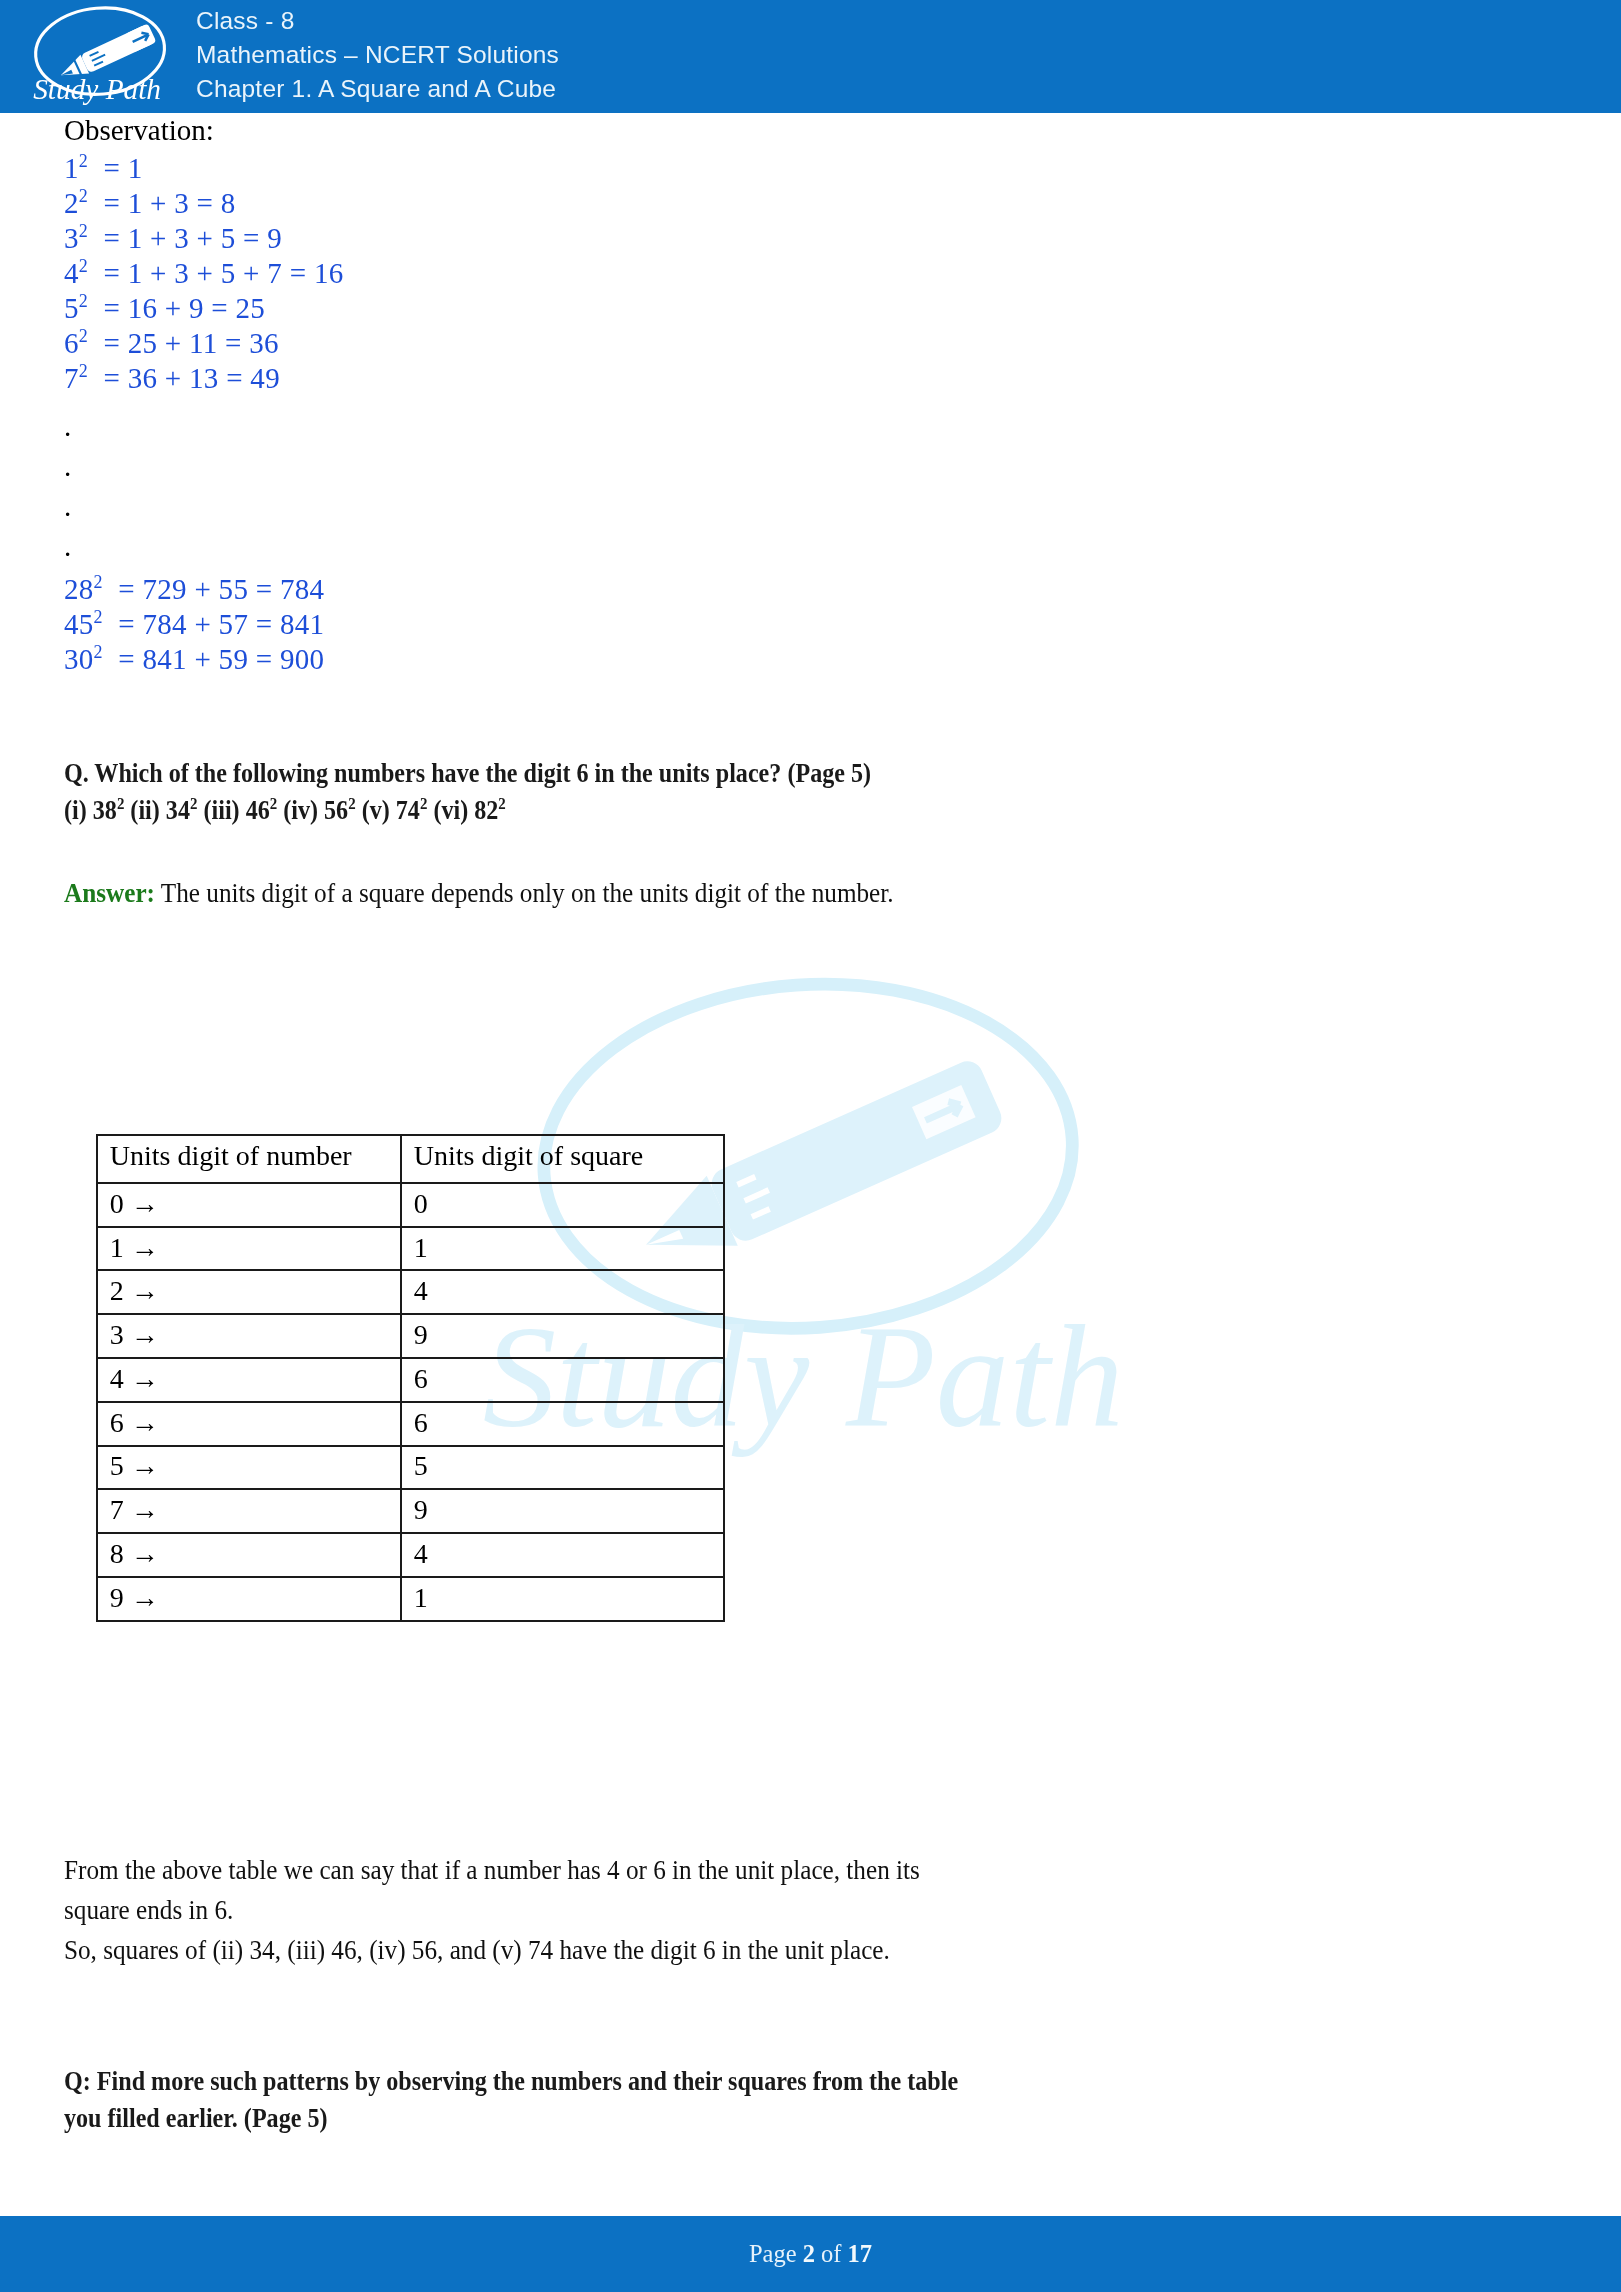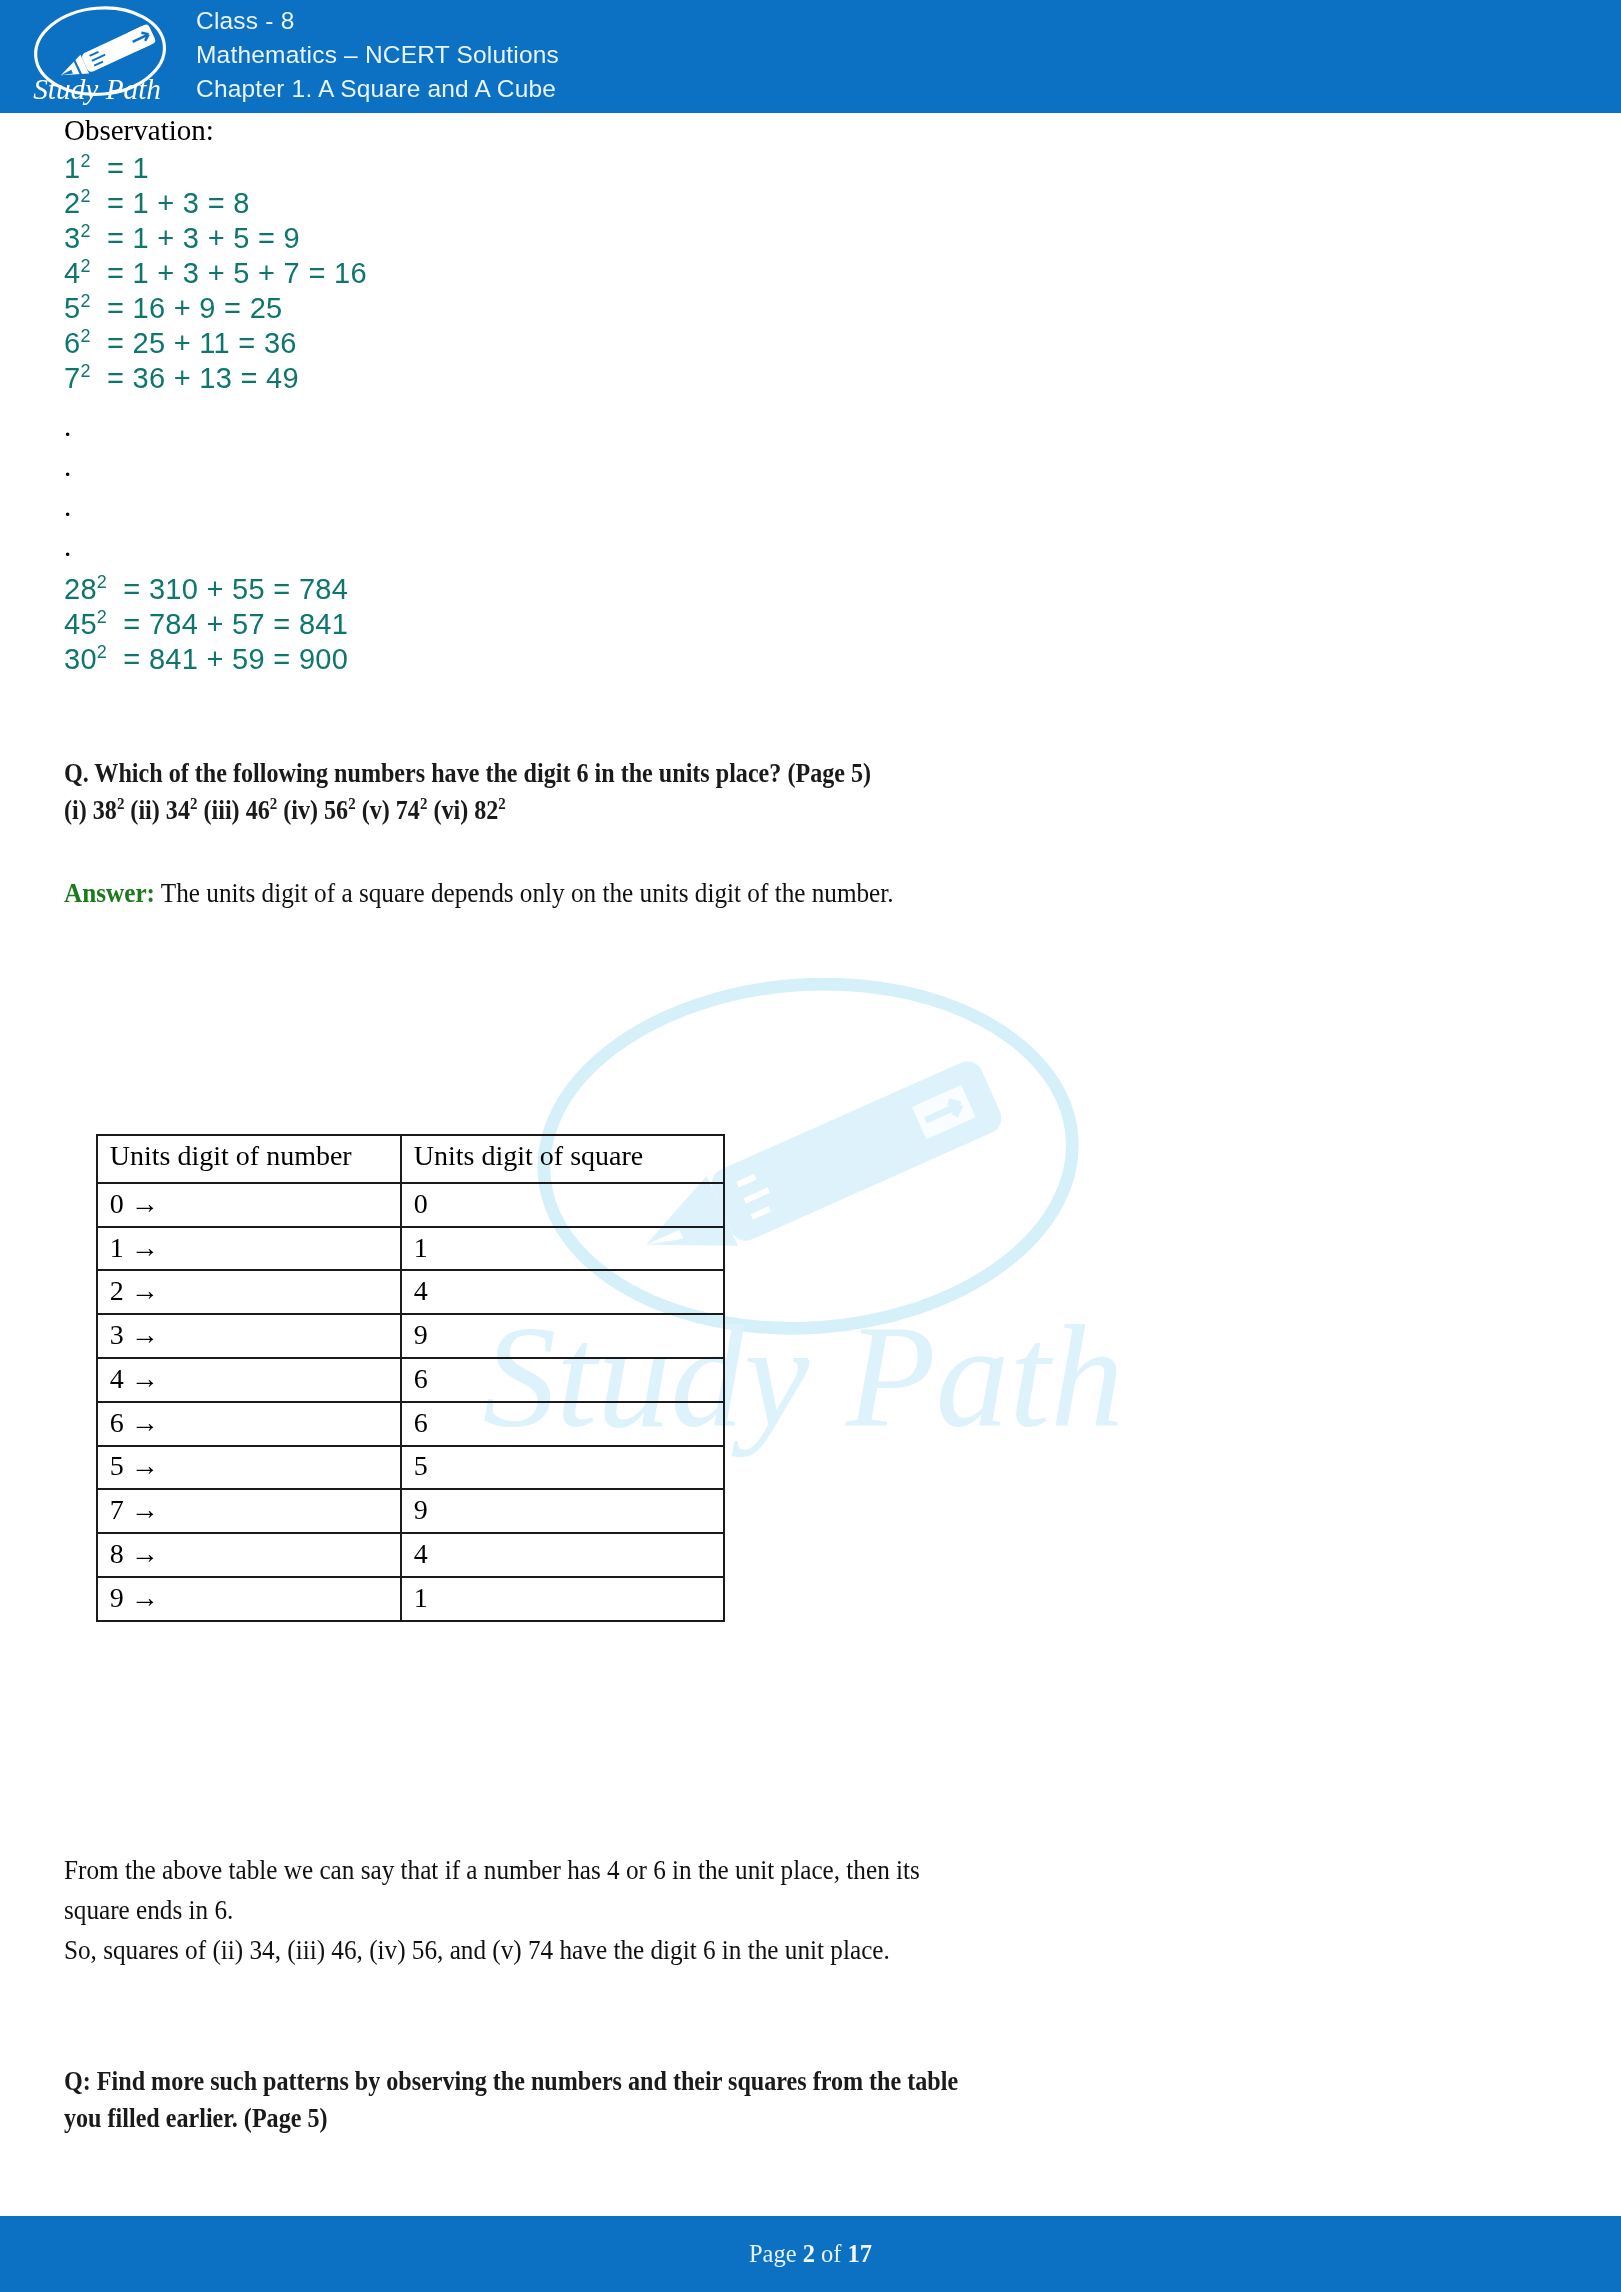--- a/index.html
+++ b/index.html
@@ -75,24 +75,24 @@
     width: 980px;
   }
   .obs-label {
     font-family: "Liberation Serif", "DejaVu Serif", serif;
     font-size: 29px;
     line-height: 35px;
     color: #000;
     margin-bottom: 2.9px;
   }
   .eq {
-    font-family: Liberation Sans, sans-serif;
+    font-family: Liberation Serif, serif;
     font-size: 29px;
     line-height: 35px;
-    color: #0f766e;
+    color: #1d4ed8;
     white-space: nowrap;
     letter-spacing: 0.3px;
   }
   .eq sup {
     font-size: 0.62em;
     vertical-align: super;
     line-height: 0;
   }
   .eq .op { padding: 0 3.9px; }
   .dotline {
@@ -261,21 +261,21 @@
 
       <div style="height:9.8px"></div>
       <div class="dotline">.</div>
       <div class="dotline">.</div>
       <div class="dotline">.</div>
       <div class="dotline">.</div>
       <div style="height:5.9px"></div>
 
       <div class="eq">
         <span>28</span><sup>2</sup>
-        <span class="op"></span><span>= 310 + 55 = 784</span>
+        <span class="op"></span><span>= 729 + 55 = 784</span>
       </div>
       <div class="eq">
         <span>45</span><sup>2</sup>
         <span class="op"></span><span>= 784 + 57 = 841</span>
       </div>
       <div class="eq">
         <span>30</span><sup>2</sup>
         <span class="op"></span><span>= 841 + 59 = 900</span>
       </div>
     </div>

